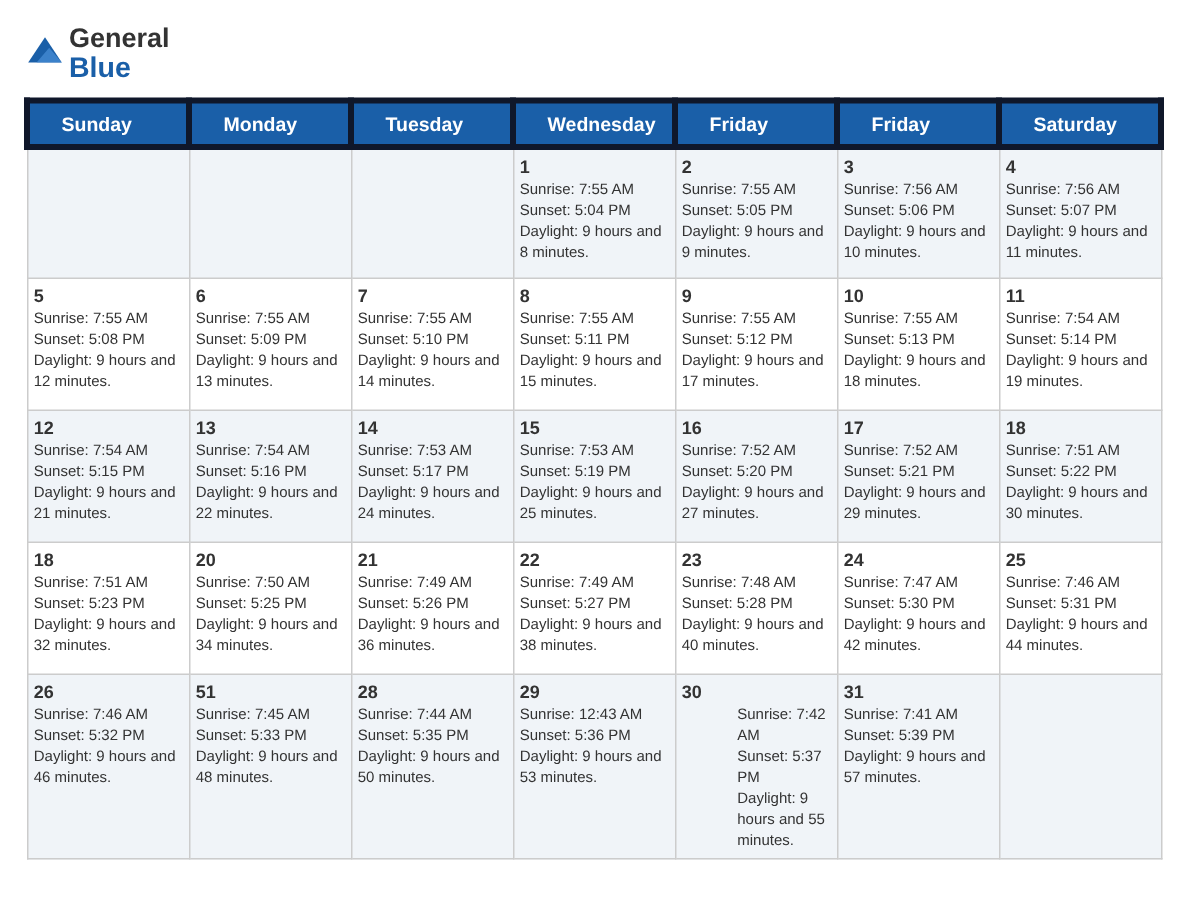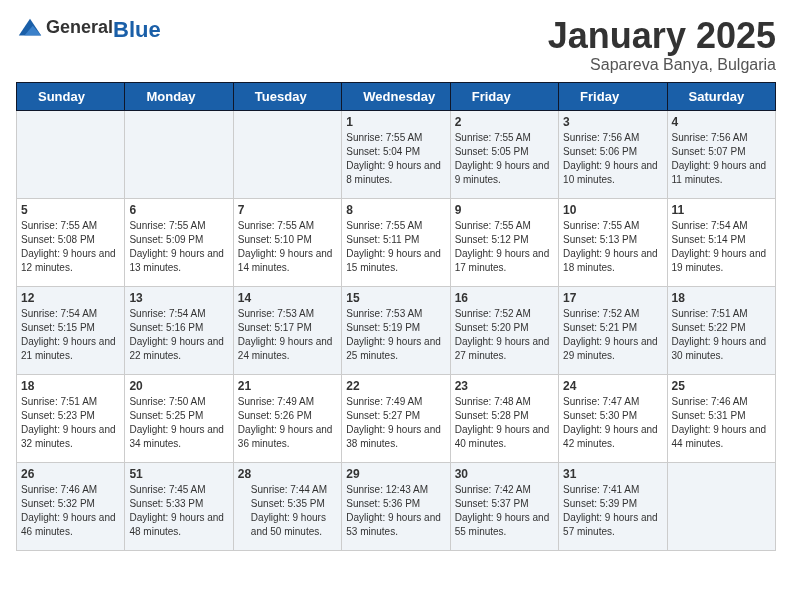--- a/index.html
+++ b/index.html
@@ -15,30 +15,30 @@
       justify-content: space-between;
       align-items: flex-start;
       margin-bottom: 8px;
     }
     .logo {
       display: flex;
       align-items: center;
     }
     .logo-text {
       display: flex;
-      flex-direction: row;
+      flex-direction: column;
       line-height: 1.1;
     }
     .logo-general {
       font-size: 18px;
       font-weight: bold;
       color: #333;
     }
     .logo-blue {
-      font-size: 22px;
+      font-size: 19px;
       font-weight: bold;
       color: #1a5fa8;
     }
     .logo-icon {
       width: 28px;
       height: 28px;
       margin-right: 2px;
     }
     .title-section {
       text-align: right;
@@ -58,21 +58,21 @@
       border-collapse: collapse;
       table-layout: fixed;
     }
     thead tr th {
       background-color: #1a5fa8;
       color: #fff;
       font-size: 13px;
       font-weight: bold;
       padding: 6px 21px;
       text-align: left;
-      border: 1px solid #0f172a;
+      border: 4px solid #0f172a;
     }
     tbody tr td {
       vertical-align: top;
       border: 1px solid #ccc;
       padding: 4px;
       font-size: 10.5px;
       color: #333;
       height: 88px;
     }
     tbody tr:nth-child(odd) td {
@@ -100,24 +100,20 @@
   <div class="logo">
     <svg class="logo-icon" viewBox="0 0 40 40">
       <polygon points="20,4 36,28 4,28" fill="#1a5fa8"></polygon>
       <polygon points="24,14 36,28 12,28" fill="#4a90d9" opacity="0.7"></polygon>
     </svg>
     <div class="logo-text">
       <span class="logo-general">General</span>
       <span class="logo-blue">Blue</span>
     </div>
   </div>
-  <div class="title-section">
-    <div class="month-title">January 2025</div>
-    <div class="subtitle">Sapareva Banya, Bulgaria</div>
-  </div>
 </div>
 
 <table>
   <thead>
     <tr id="header-row">
         <th>Sunday</th>
         <th>Monday</th>
         <th>Tuesday</th>
         <th>Wednesday</th>
         <th>Friday</th>
@@ -295,33 +291,33 @@
 Daylight: 9 hours and 46 minutes.</div>
         </td>
         <td>
           <span class="day-number">51</span>
           <div class="cell-info" style="white-space: pre-line;">Sunrise: 7:45 AM
 Sunset: 5:33 PM
 Daylight: 9 hours and 48 minutes.</div>
         </td>
         <td>
           <span class="day-number">28</span>
-          <div class="cell-info" style="white-space: pre-line; margin-left: 13px;">Sunrise: 7:44 AM
+          <div class="cell-info" style="white-space: pre-line;">Sunrise: 7:44 AM
 Sunset: 5:35 PM
 Daylight: 9 hours and 50 minutes.</div>
         </td>
         <td>
           <span class="day-number">29</span>
           <div class="cell-info" style="white-space: pre-line;">Sunrise: 12:43 AM
 Sunset: 5:36 PM
 Daylight: 9 hours and 53 minutes.</div>
         </td>
         <td>
           <span class="day-number">30</span>
-          <div class="cell-info" style="white-space: pre-line;">Sunrise: 7:42 AM
+          <div class="cell-info" style="white-space: pre-line; margin-left: 37px;">Sunrise: 7:42 AM
 Sunset: 5:37 PM
 Daylight: 9 hours and 55 minutes.</div>
         </td>
         <td>
           <span class="day-number">31</span>
           <div class="cell-info" style="white-space: pre-line;">Sunrise: 7:41 AM
 Sunset: 5:39 PM
 Daylight: 9 hours and 57 minutes.</div>
         </td>
         <td></td>

